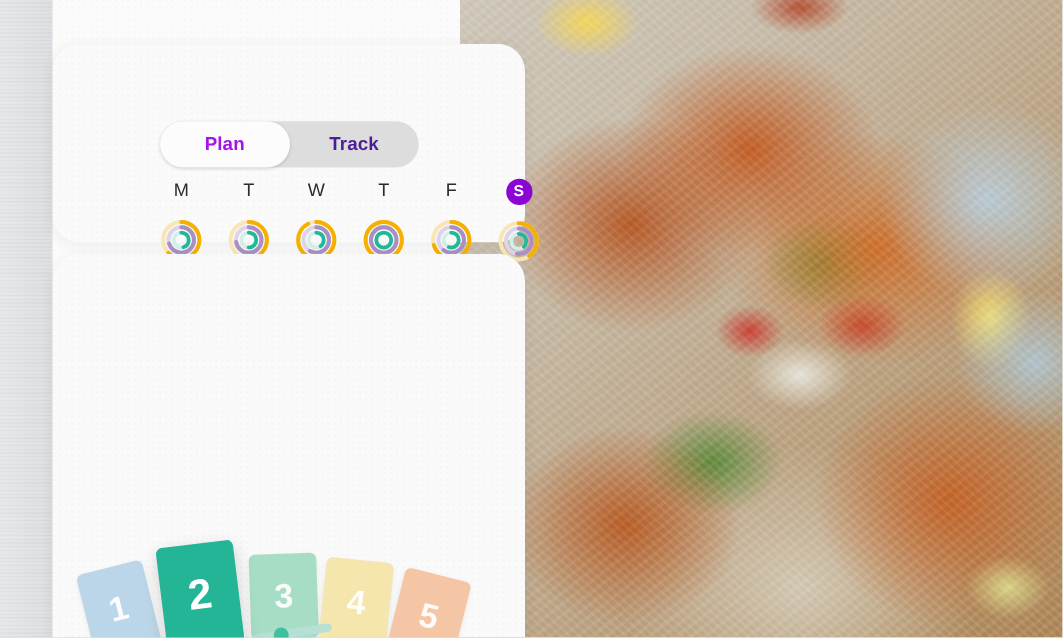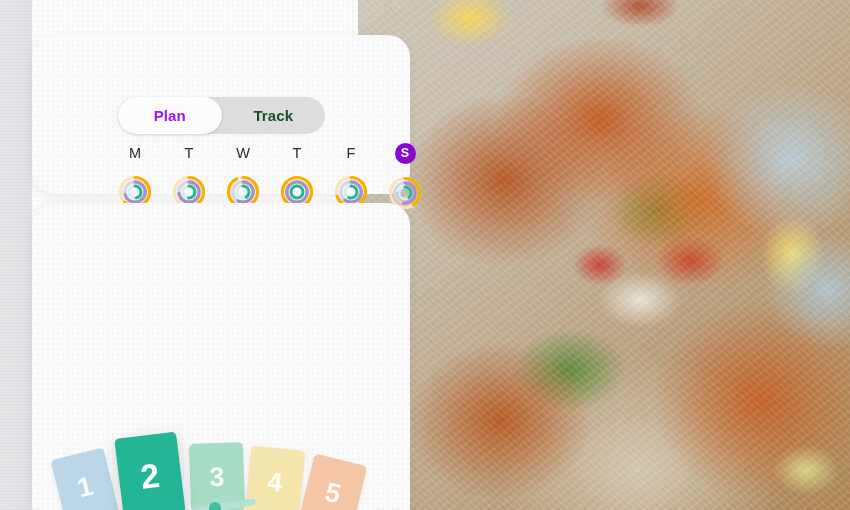--- a/index.html
+++ b/index.html
@@ -44,21 +44,21 @@
   
   #surface {
     position:absolute; left:0; top:0; width:60px; height:510px;
     background:
       repeating-linear-gradient(0deg, rgba(0,0,0,.025) 0 1px, rgba(255,255,255,.03) 1px 3px),
       linear-gradient(90deg,#e6e7e9,#dedfe2 60%,#d9dadd);
   }
 
   
   #panel {
-    position:absolute; left:32px; top:0; width:326px; height:510px;
+    position:absolute; left:42px; top:0; width:326px; height:510px;
     background:#fbfbfb;
     background-image:radial-gradient(circle at 1px 1px, rgba(0,0,0,.028) .7px, transparent .8px);
     background-size:5px 5px;
     padding-left:29px;
   }
 
   .card {
     position:absolute;
     background:#fafafa;
     background-image:radial-gradient(circle at 1px 1px, rgba(0,0,0,.030) .7px, transparent .8px);
@@ -76,21 +76,21 @@
   }
   .seg {
     flex:1; height:37px; display:flex; align-items:center; justify-content:center;
     font-size:15px; font-weight:bold; letter-spacing:.1px; cursor:pointer;
   }
   .seg.active {
     background:#fcfcfc; border-radius:19px;
     box-shadow:0 1px 3px rgba(0,0,0,.16);
     color:#a214e8;
   }
-  .seg.inactive { color:#14532d; }
+  .seg.inactive { color:#4c1d95; }
 
   
   #week {
     position:absolute; left:86px; top:108px; width:324px; height:62px;
   }
   .day { position:absolute; width:34px; text-align:center; }
   .day-label {
     font-size:14.5px; color:#2b2b2b; height:20px; line-height:20px;
     display:block;
   }

